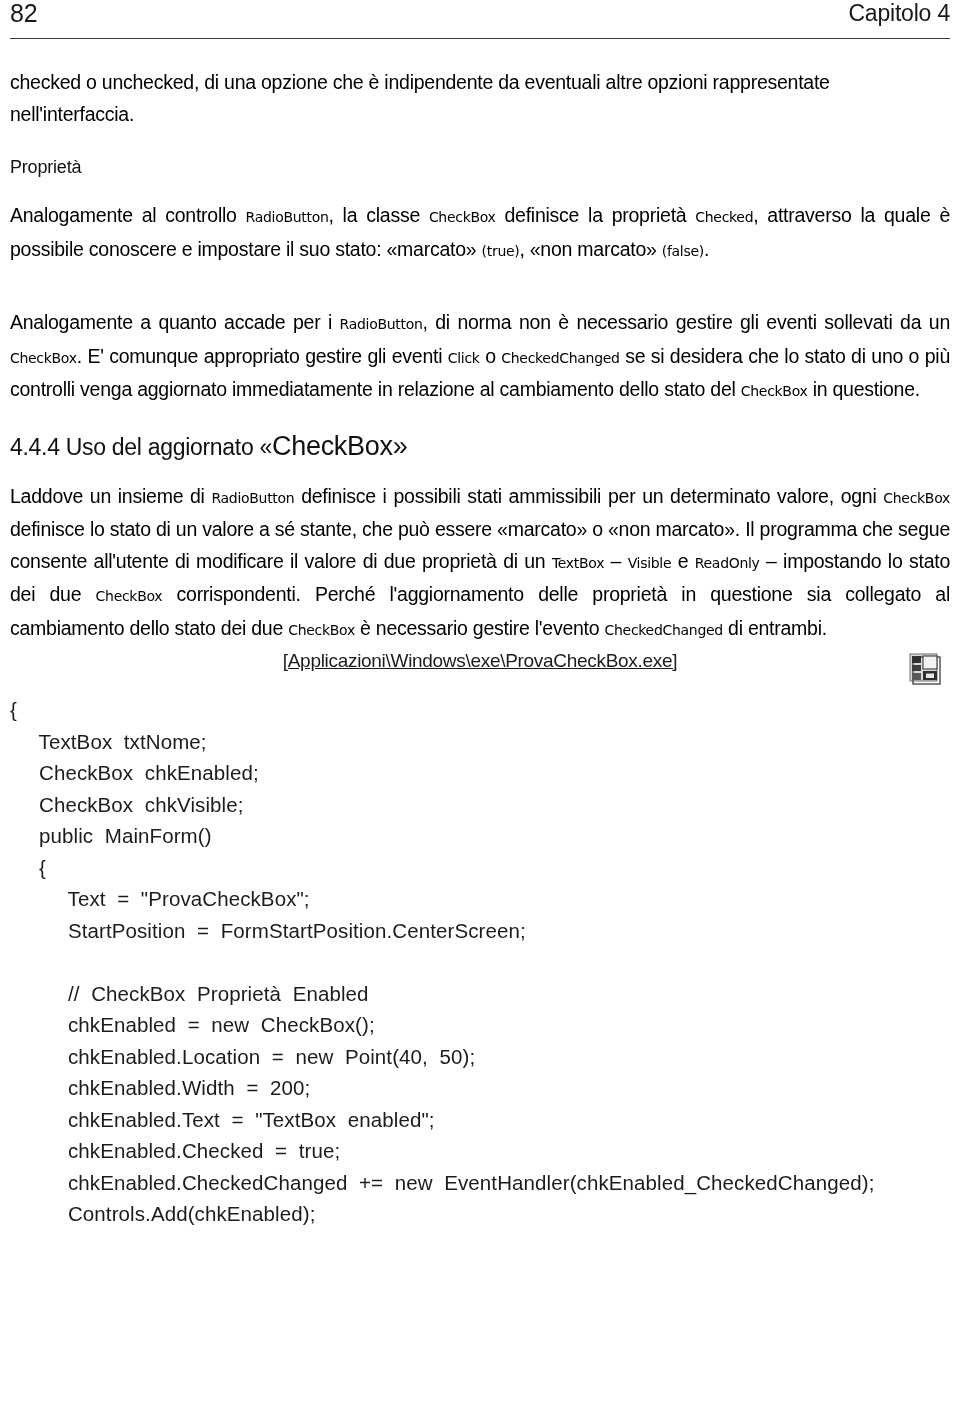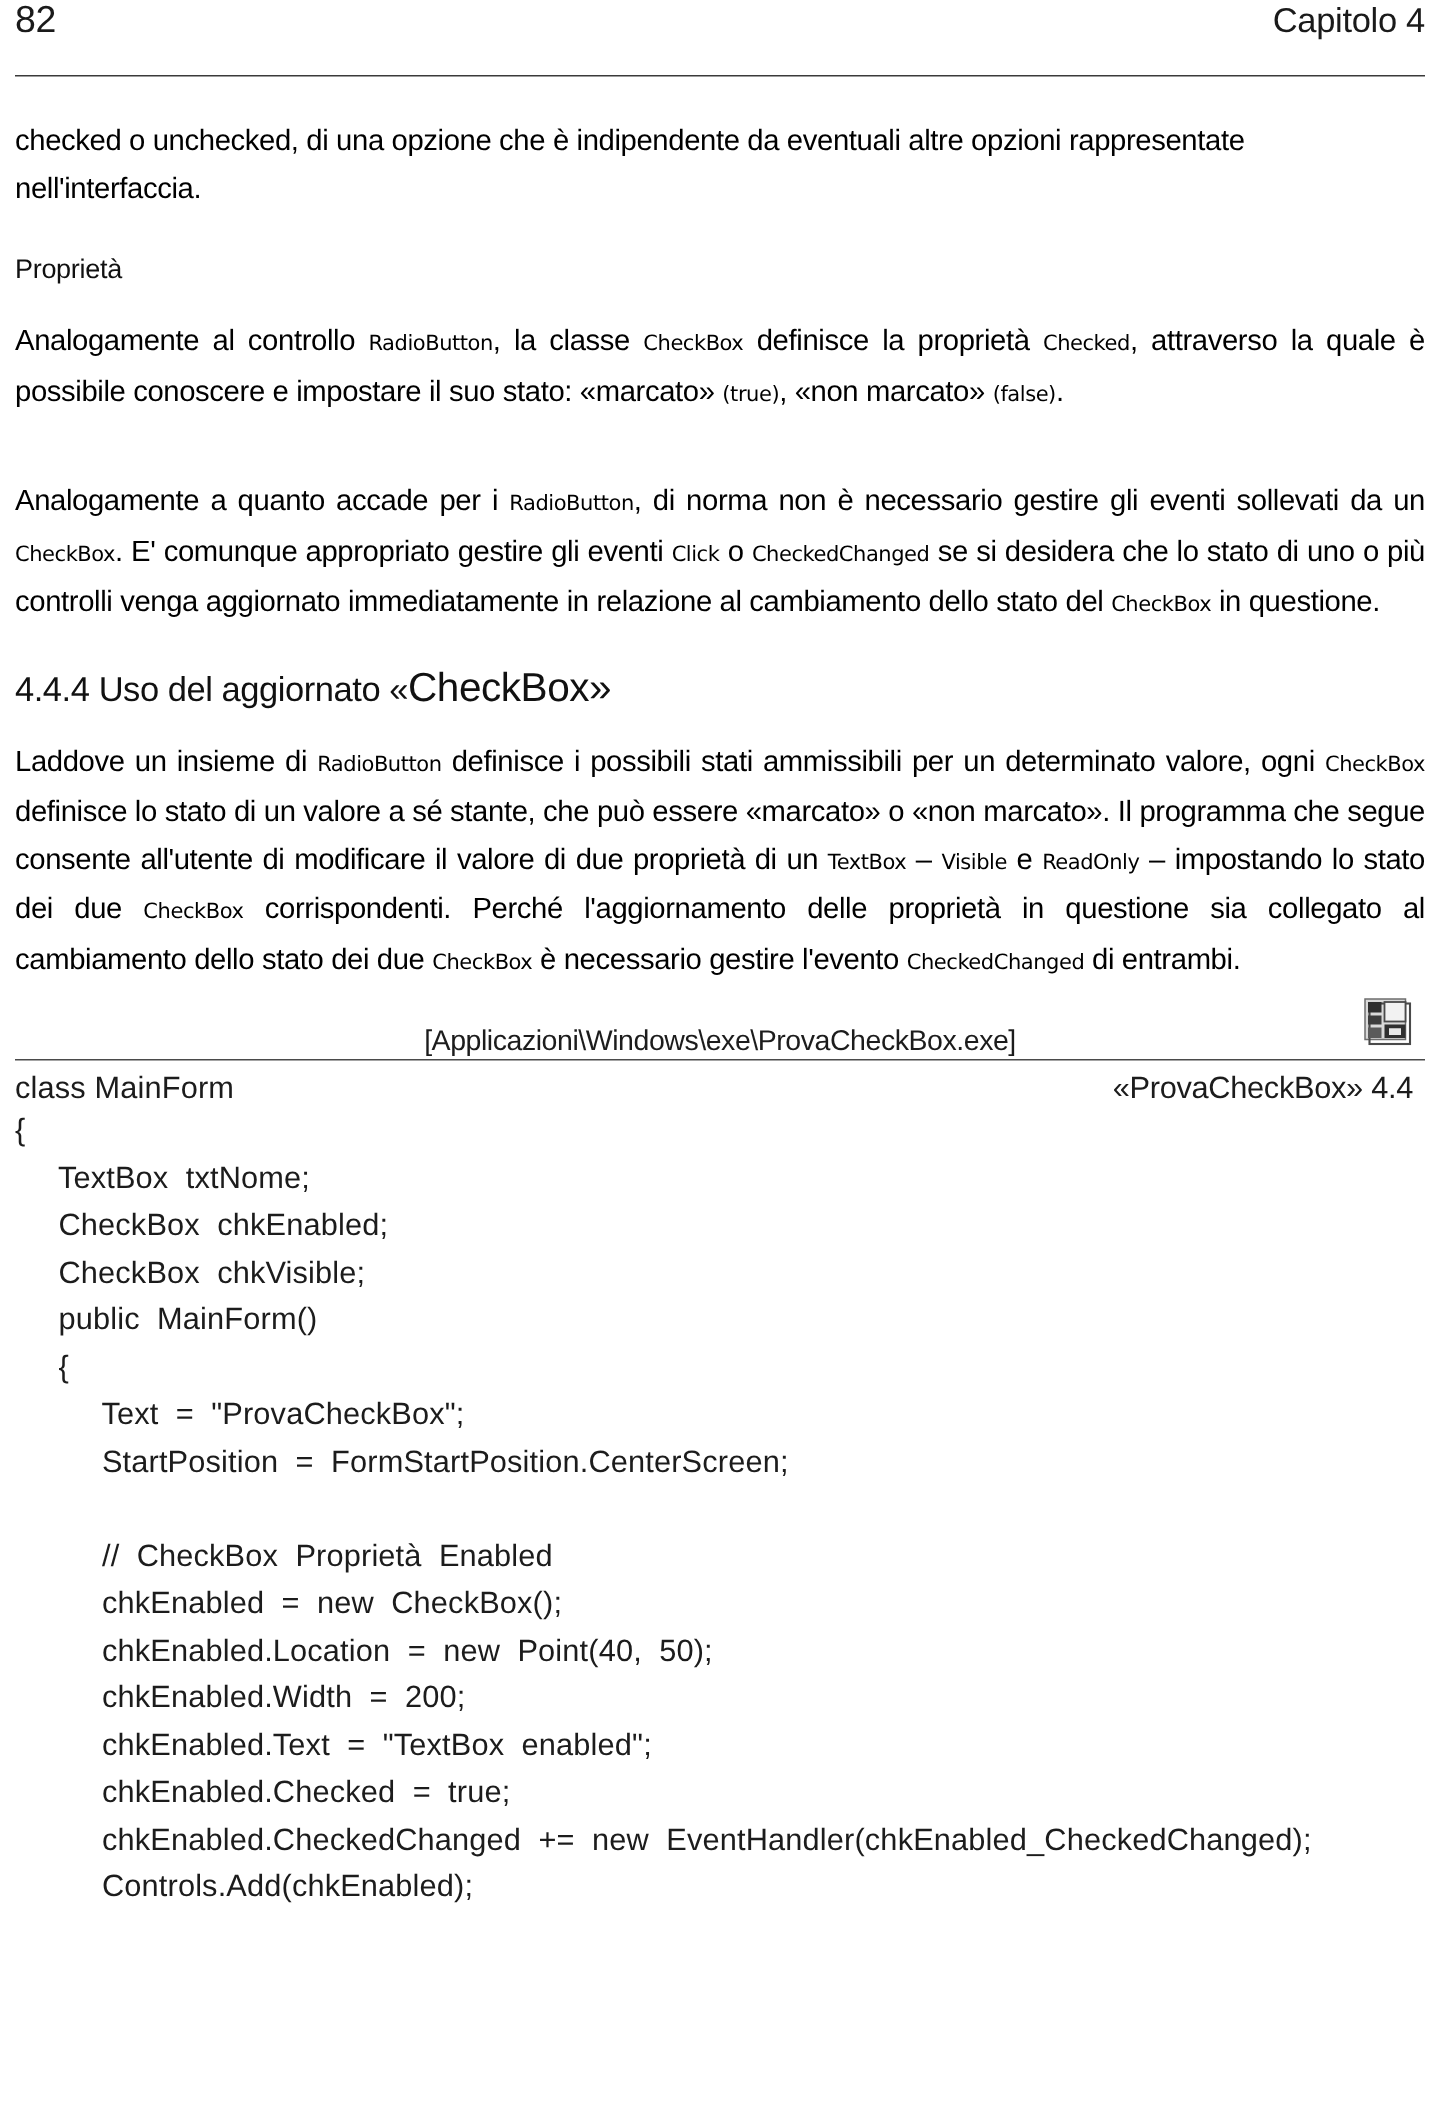--- a/index.html
+++ b/index.html
@@ -24,21 +24,21 @@
   }
 
   
   .run-head {
     position: relative;
     height: 30px;
     display: flex;
     align-items: flex-start;
     justify-content: space-between;
     border-bottom: 1.6px solid #3a3a3a;
-    padding-bottom: 20px;
+    padding-bottom: 8px;
   }
   .run-head .folio {
     font-size: 25px;
     line-height: 26px;
     letter-spacing: -0.2px;
   }
   .run-head .chap {
     font-size: 23px;
     line-height: 27px;
     letter-spacing: -0.2px;
@@ -84,24 +84,25 @@
   }
 
   .sp-18 { height: 18px; }
   .sp-22 { height: 22px; }
   .sp-28 { height: 28px; }
 
   
   .exe-row {
     position: relative;
     display: flex;
-    align-items: flex-end;
+    align-items: flex-start;
     justify-content: center;
     height: 44px;
     margin-top: 4px;
+    text-decoration: underline;
   }
   .exe-path {
     font-size: 19px;
     letter-spacing: -0.3px;
     color: #1c1c1c;
   }
   .exe-icon {
     position: absolute;
     right: 8px;
     top: 2px;
@@ -185,20 +186,16 @@
         <rect x="4" y="4" width="9" height="7" fill="#2f2f2f"></rect>
         <rect x="4" y="13" width="9" height="6" fill="#3d3d3d"></rect>
         <rect x="4" y="21" width="9" height="7" fill="#5a5a5a"></rect>
         <rect x="15" y="4" width="14" height="13" fill="#f2f2f2" stroke="#4a4a4a" stroke-width="1.2"></rect>
         <rect x="15" y="19" width="14" height="9" fill="#2f2f2f"></rect>
         <rect x="18" y="21.5" width="8" height="4.5" fill="#e8e8e8"></rect>
       </svg>
     </span>
   </div>
 
-  <div class="listing-head">
-    <span class="listing-title">class  MainForm</span>
-    <span class="listing-ref">«ProvaCheckBox»  4.4</span>
-  </div>
 
   <div class="code" id="code-block"><div class="code-line">{</div><div class="code-line">     TextBox  txtNome;</div><div class="code-line">     CheckBox  chkEnabled;</div><div class="code-line">     CheckBox  chkVisible;</div><div class="code-line">     public  MainForm()</div><div class="code-line">     {</div><div class="code-line">          Text  =  "ProvaCheckBox";</div><div class="code-line">          StartPosition  =  FormStartPosition.CenterScreen;</div><div class="code-line">&nbsp;</div><div class="code-line">          //  CheckBox  Proprietà  Enabled</div><div class="code-line">          chkEnabled  =  new  CheckBox();</div><div class="code-line">          chkEnabled.Location  =  new  Point(40,  50);</div><div class="code-line">          chkEnabled.Width  =  200;</div><div class="code-line">          chkEnabled.Text  =  "TextBox  enabled";</div><div class="code-line">          chkEnabled.Checked  =  true;</div><div class="code-line">          chkEnabled.CheckedChanged  +=  new  EventHandler(chkEnabled_CheckedChanged);</div><div class="code-line">          Controls.Add(chkEnabled);</div></div>
 
 </div>
 
 </body></html>

